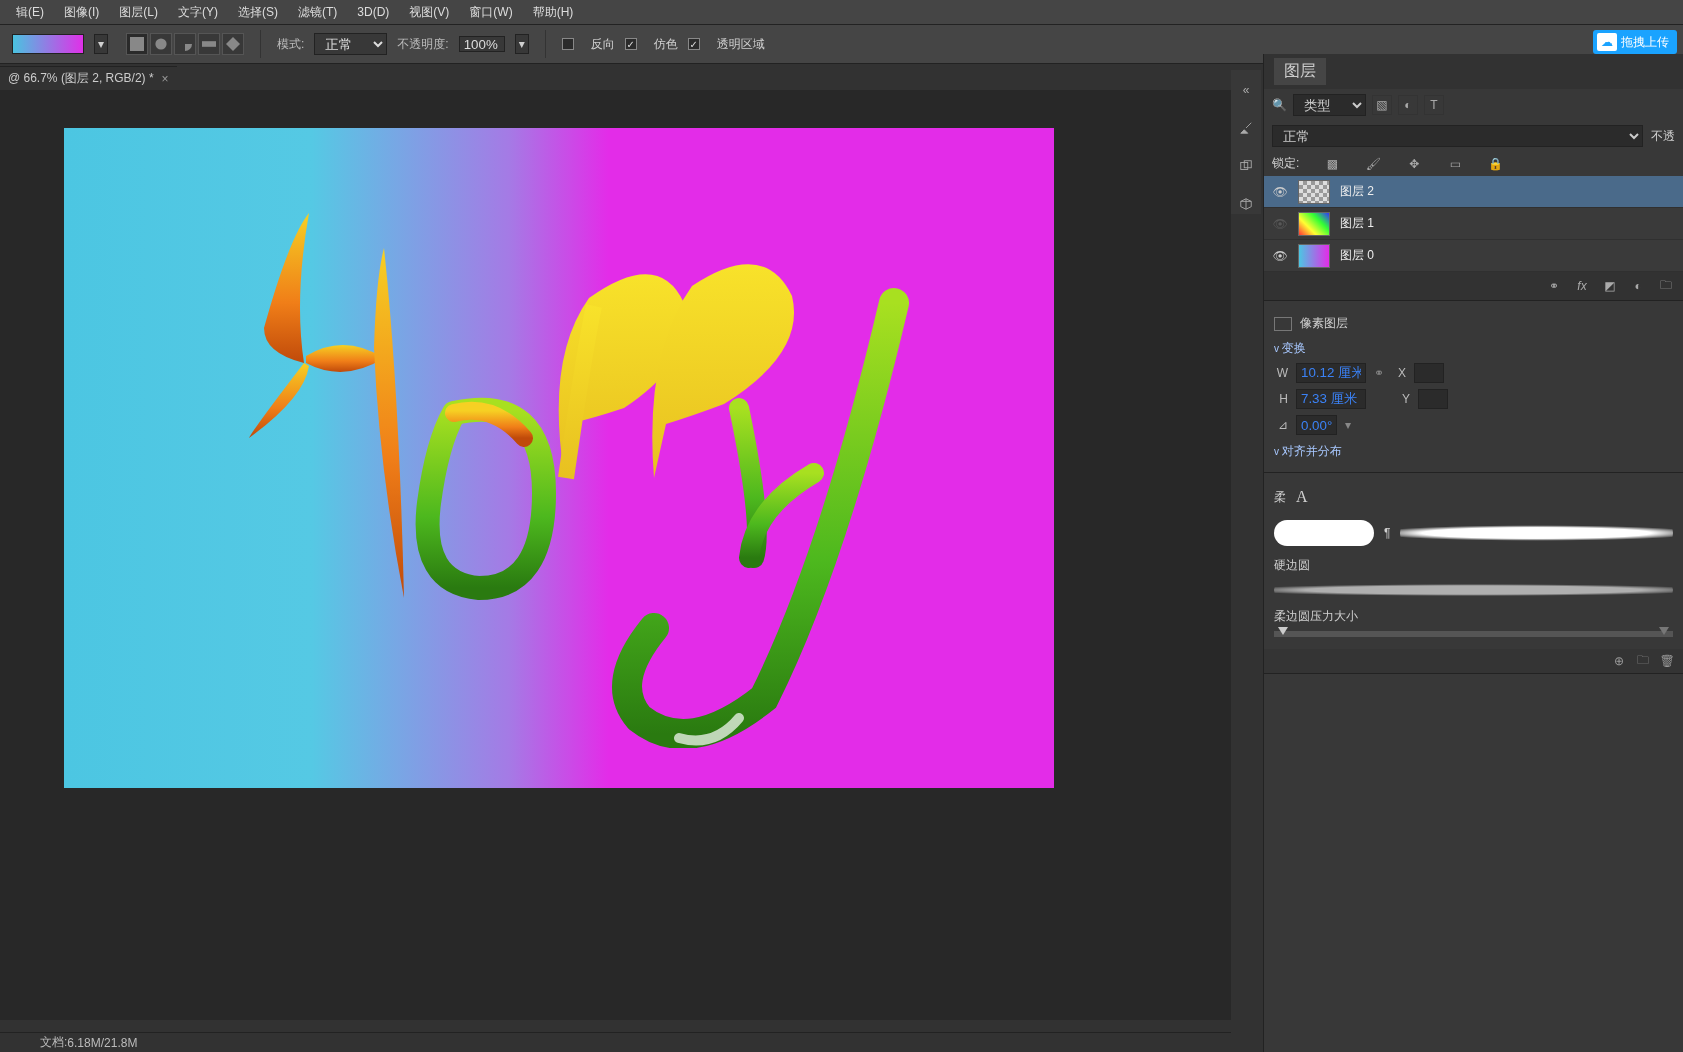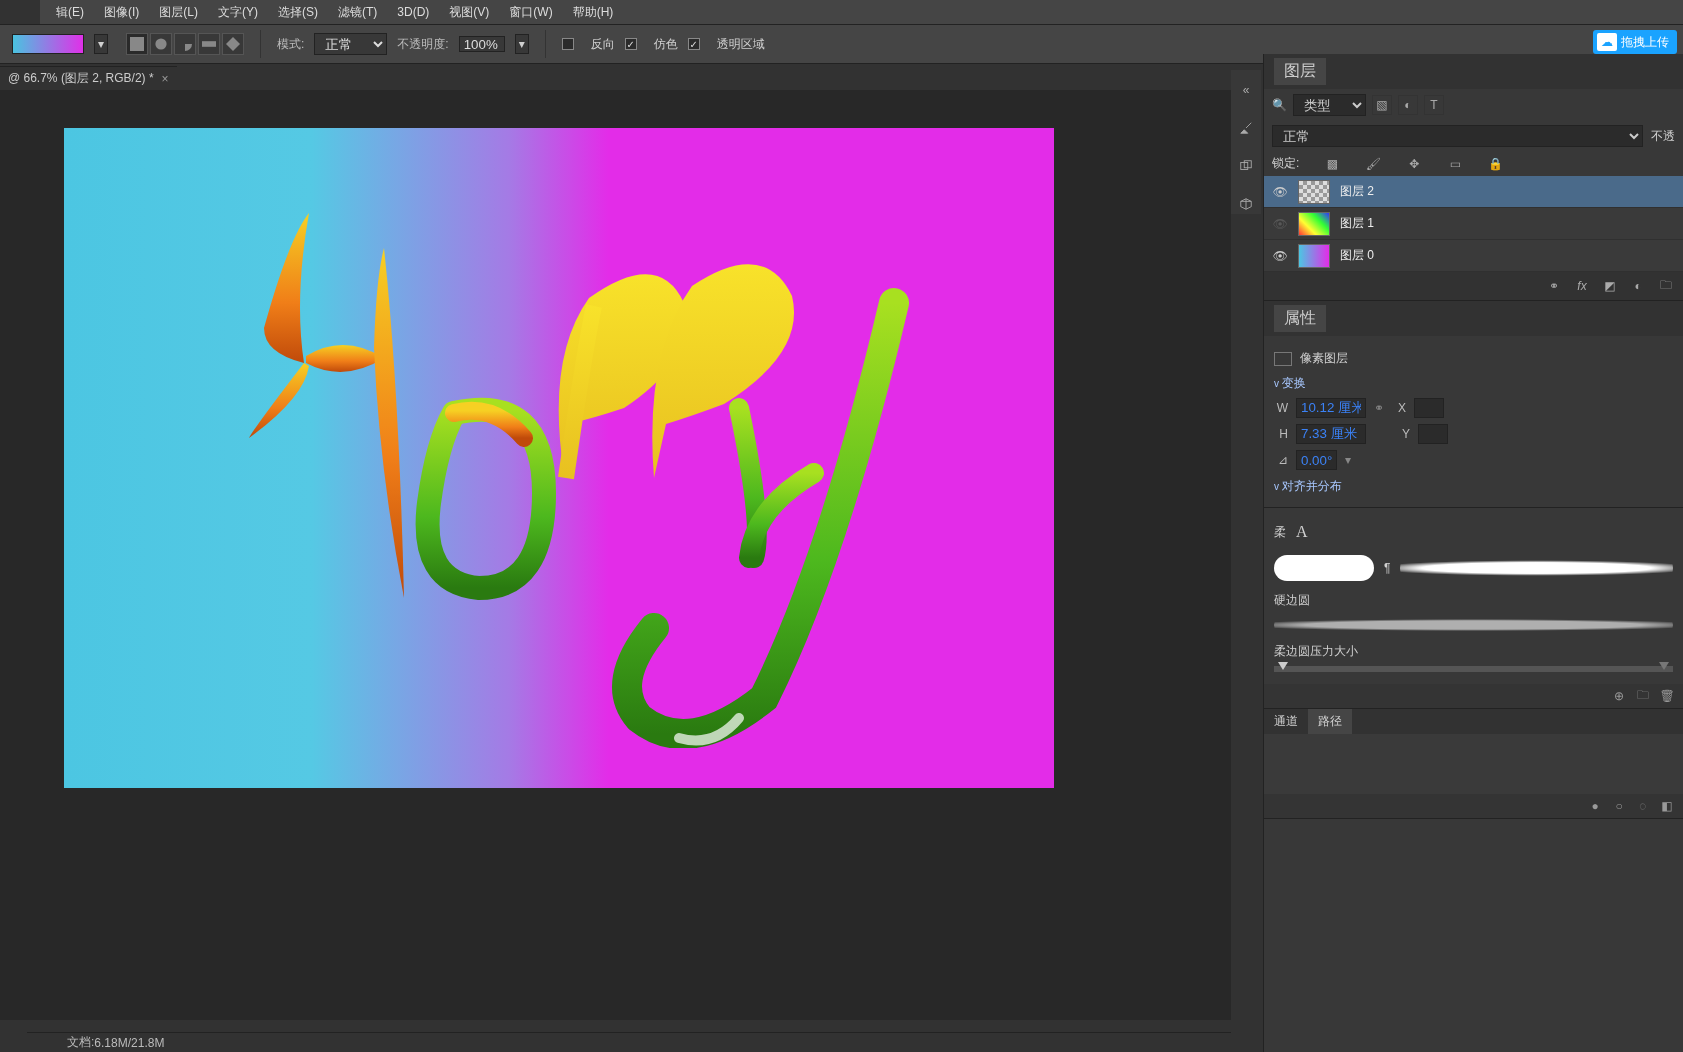--- a/index.html
+++ b/index.html
@@ -1,19 +1,19 @@
 <!DOCTYPE html>
 <html><head>
 <meta charset="utf-8">
 <style>
 * { margin: 0; padding: 0; box-sizing: border-box; font-family: "Microsoft YaHei", sans-serif; }
 body { background: #323232; color: #d0d0d0; font-size: 12px; overflow: hidden; width: 1683px; height: 1052px; }
 
 
-.menubar { height: 24px; background: #454545; display: flex; align-items: center; padding: 0 6px; margin-left: 40px; }
+.menubar { height: 24px; background: #454545; display: flex; align-items: center; padding: 0 6px; }
 .menu-item { padding: 0 10px; cursor: pointer; color: #ddd; }
 
 
 .options-bar { height: 40px; background: #454545; border-top: 1px solid #222; border-bottom: 1px solid #222; display: flex; align-items: center; padding: 0 12px; gap: 10px; }
 .gradient-preview { width: 72px; height: 20px; background: linear-gradient(90deg, #4ac3e0 0%, #e030e8 100%); border: 1px solid #222; cursor: pointer; }
 .grad-dropdown { width: 14px; height: 20px; background: #383838; border: 1px solid #222; display: flex; align-items: center; justify-content: center; cursor: pointer; }
 .grad-type-group { display: flex; gap: 2px; margin-left: 8px; }
 .grad-type-btn { width: 22px; height: 22px; background: #383838; border: 1px solid #555; cursor: pointer; display: flex; align-items: center; justify-content: center; }
 .grad-type-btn.active { background: #2a2a2a; }
 .vsep { width: 1px; height: 28px; background: #333; margin: 0 6px; }
@@ -87,21 +87,21 @@
 .brush-slider .knob.r { left: auto; right: 4px; border-top-color: #777; }
 .brush-bottom-icons { display: flex; justify-content: flex-end; gap: 8px; padding: 4px 8px; background: #343434; }
 .brush-bottom-icons .bi { width: 16px; height: 16px; display: flex; align-items: center; justify-content: center; color: #999; cursor: pointer; }
 
 
 .chan-tabs { display: flex; background: #323232; }
 .chan-tabs .tab { padding: 4px 10px; cursor: pointer; }
 .chan-tabs .tab.active { background: #454545; }
 
 
-.status-bar { position: absolute; left: 0; right: 452px; bottom: 0; height: 20px; background: #323232; border-top: 1px solid #222; display: flex; align-items: center; padding: 0 10px; color: #bbb; margin-left: 27px; }
+.status-bar { position: absolute; left: 0; right: 452px; bottom: 0; height: 20px; background: #323232; border-top: 1px solid #222; display: flex; align-items: center; padding: 0 10px; color: #bbb; }
 
 
 .svg-ic { width: 14px; height: 14px; }
 </style>
 </head>
 <body>
 
 <div class="menubar">
   <span class="menu-item">辑(E)</span>
   <span class="menu-item">图像(I)</span>
@@ -284,21 +284,20 @@
       <span class="bi">
           <i>fx</i>
         </span>
       <span class="bi">◩</span>
       <span class="bi">◐</span>
       <span class="bi">🗀</span>
     </div>
   </div>
 
   <div class="panel">
-    <div class="panel-title"><span class="panel-tab-active">属性</span></div>
     <div class="props-body">
       <div class="props-row">
         <span style="width:18px;height:14px;border:1px solid #777;display:inline-block"></span>
         <span>像素图层</span>
       </div>
       <div class="section-head">变换</div>
       <div class="props-row">
         <span class="lbl">W</span>
         <input class="val-input" value="10.12 厘米" style="">
         <span style="color:#888">⚭</span>
@@ -340,33 +339,20 @@
           <div class="knob r"></div>
       </div>
     </div>
     <div class="brush-bottom-icons">
       <span class="bi">⊕</span>
       <span class="bi">🗀</span>
       <span class="bi">🗑</span>
     </div>
   </div>
 
-  <div class="panel">
-    <div class="chan-tabs">
-      <span class="tab">通道</span>
-      <span class="tab active">路径</span>
-    </div>
-    <div style="height:60px;background:#3a3a3a"></div>
-    <div class="brush-bottom-icons">
-      <span class="bi">●</span>
-      <span class="bi">○</span>
-      <span class="bi">◌</span>
-      <span class="bi">◧</span>
-    </div>
-  </div>
 
 </div>
 
 <div class="status-bar">
   <span style="width:30px"></span>
   <span>文档:</span>
   <span>6.18M/21.8M</span>
 </div>
 
 </body></html>

